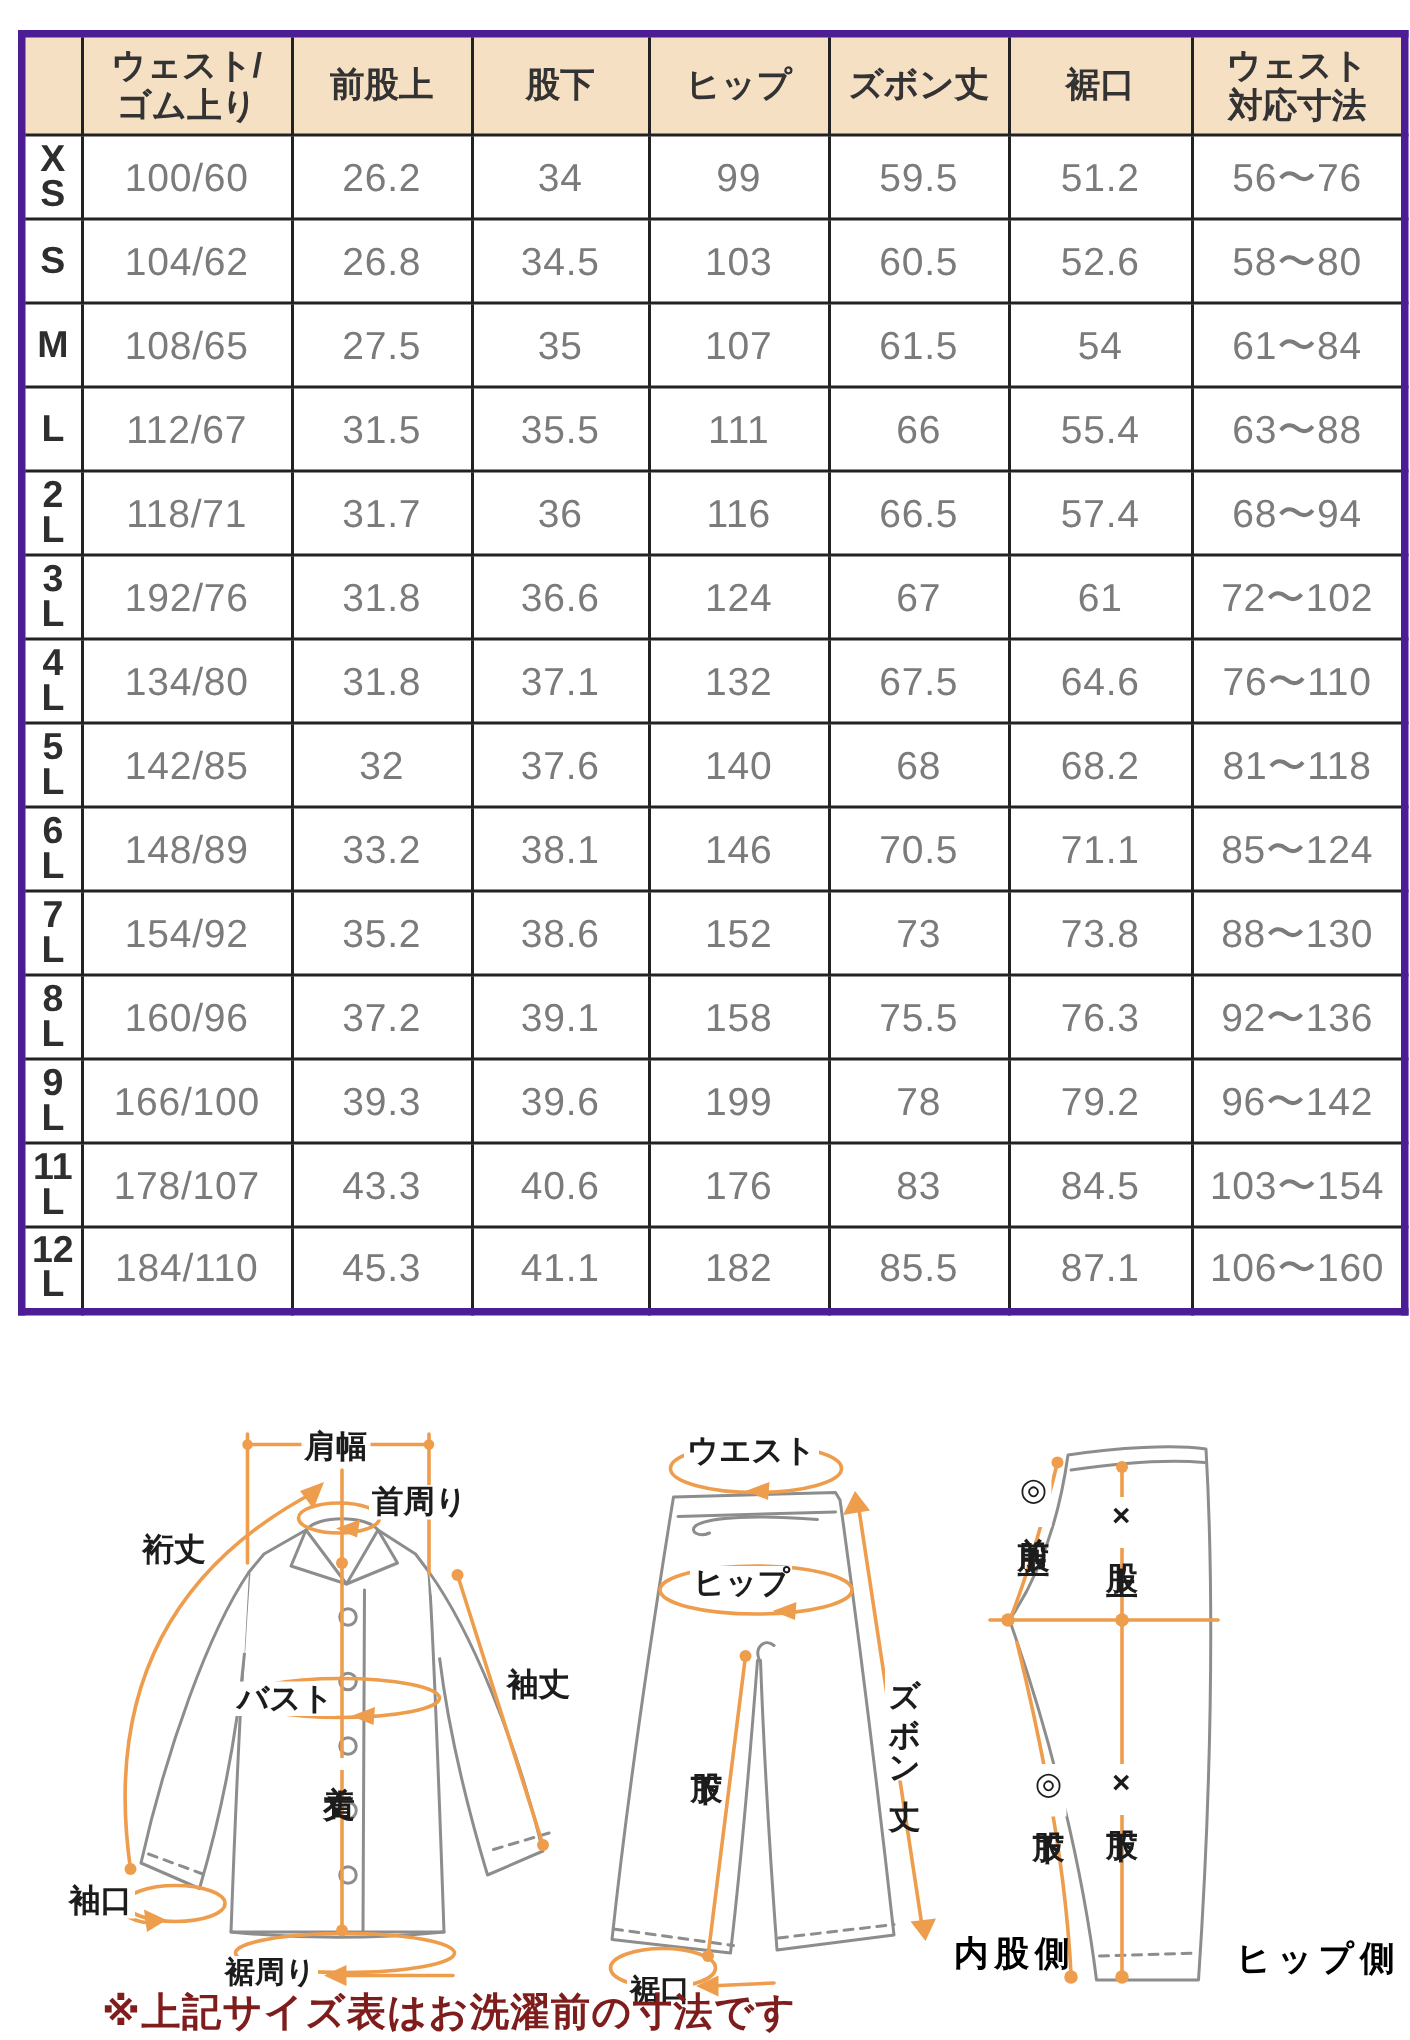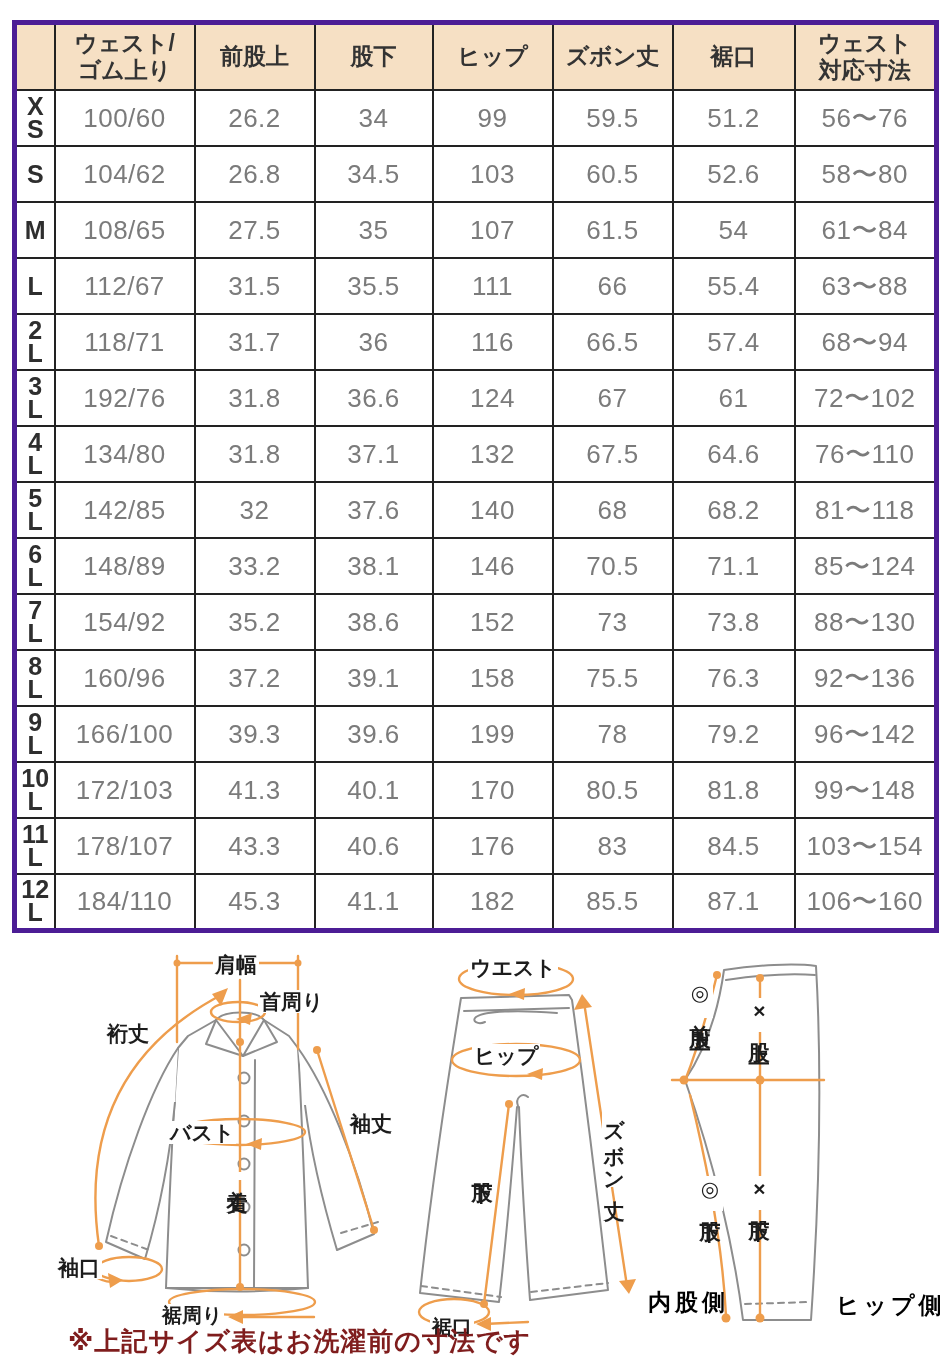--- a/index.html
+++ b/index.html
@@ -21,21 +21,21 @@
     background:#f6e0c4;color:#333333;font-size:23px;font-weight:600;
     line-height:1.18;white-space:pre-line;height:64px;
   }
   .size-table tbody tr{height:56px;background:#ffffff;}
   td.size-cell{
     color:#2e2e2e;font-weight:600;font-size:25px;line-height:0.92;
     white-space:pre-line;
   }
   td.value-cell{color:#7b7b7b;font-size:26px;letter-spacing:.5px;}
   
-  .band{position:absolute;left:12px;top:950px;width:876px;height:410px;}
+  .band{position:absolute;left:0;top:950px;width:876px;height:410px;}
   .band svg{position:absolute;left:0;top:0;}
   .g{stroke:#8d8d8d;stroke-width:2;fill:none;stroke-linejoin:round;stroke-linecap:round;}
   .gf{stroke:#8d8d8d;stroke-width:2;fill:#ffffff;stroke-linejoin:round;}
   .dash{stroke-dasharray:6 5;}
   .o{stroke:#ee9d4c;stroke-width:2.4;fill:none;stroke-linecap:round;}
   .od{fill:#ee9d4c;stroke:none;}
   .dlabel{
     position:absolute;color:#1c1c1c;font-weight:700;font-size:21px;
     line-height:1;background:#ffffff;padding:1px 2px;white-space:nowrap;
   }
@@ -200,31 +200,20 @@
 L</td>
         <td class="value-cell">166/100</td>
         <td class="value-cell">39.3</td>
         <td class="value-cell">39.6</td>
         <td class="value-cell">199</td>
         <td class="value-cell">78</td>
         <td class="value-cell">79.2</td>
         <td class="value-cell">96〜142</td>
       </tr>
       <tr>
-        <td class="size-cell">10
-L</td>
-        <td class="value-cell">172/103</td>
-        <td class="value-cell">41.3</td>
-        <td class="value-cell">40.1</td>
-        <td class="value-cell">170</td>
-        <td class="value-cell">80.5</td>
-        <td class="value-cell">81.8</td>
-        <td class="value-cell">99〜148</td>
-      </tr>
-      <tr>
         <td class="size-cell">11
 L</td>
         <td class="value-cell">178/107</td>
         <td class="value-cell">43.3</td>
         <td class="value-cell">40.6</td>
         <td class="value-cell">176</td>
         <td class="value-cell">83</td>
         <td class="value-cell">84.5</td>
         <td class="value-cell">103〜154</td>
       </tr>

